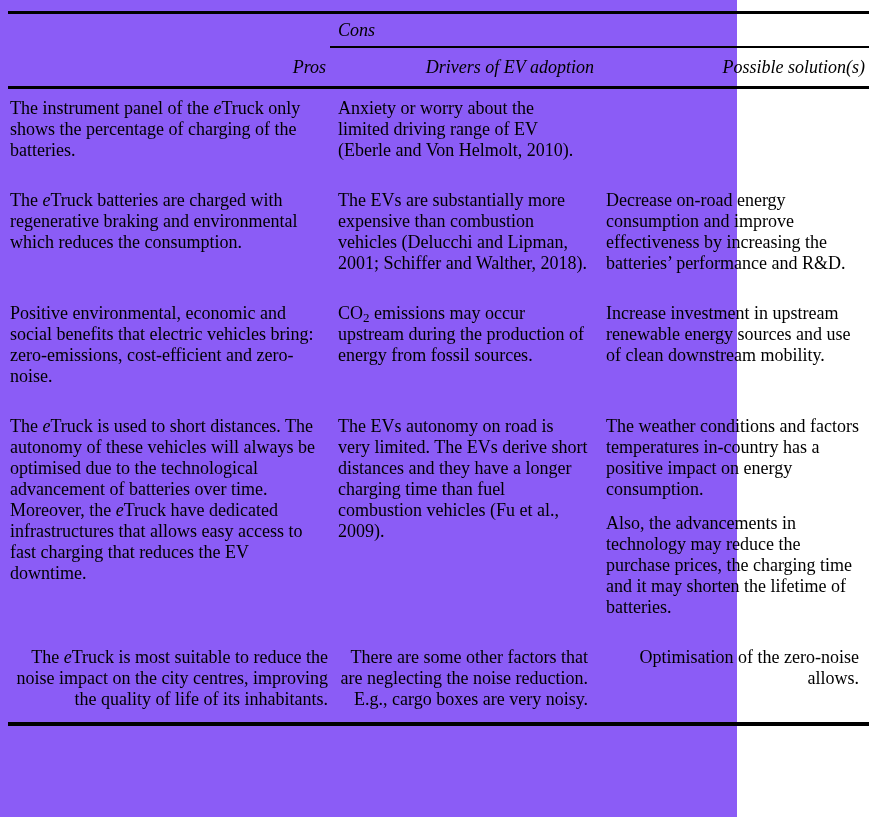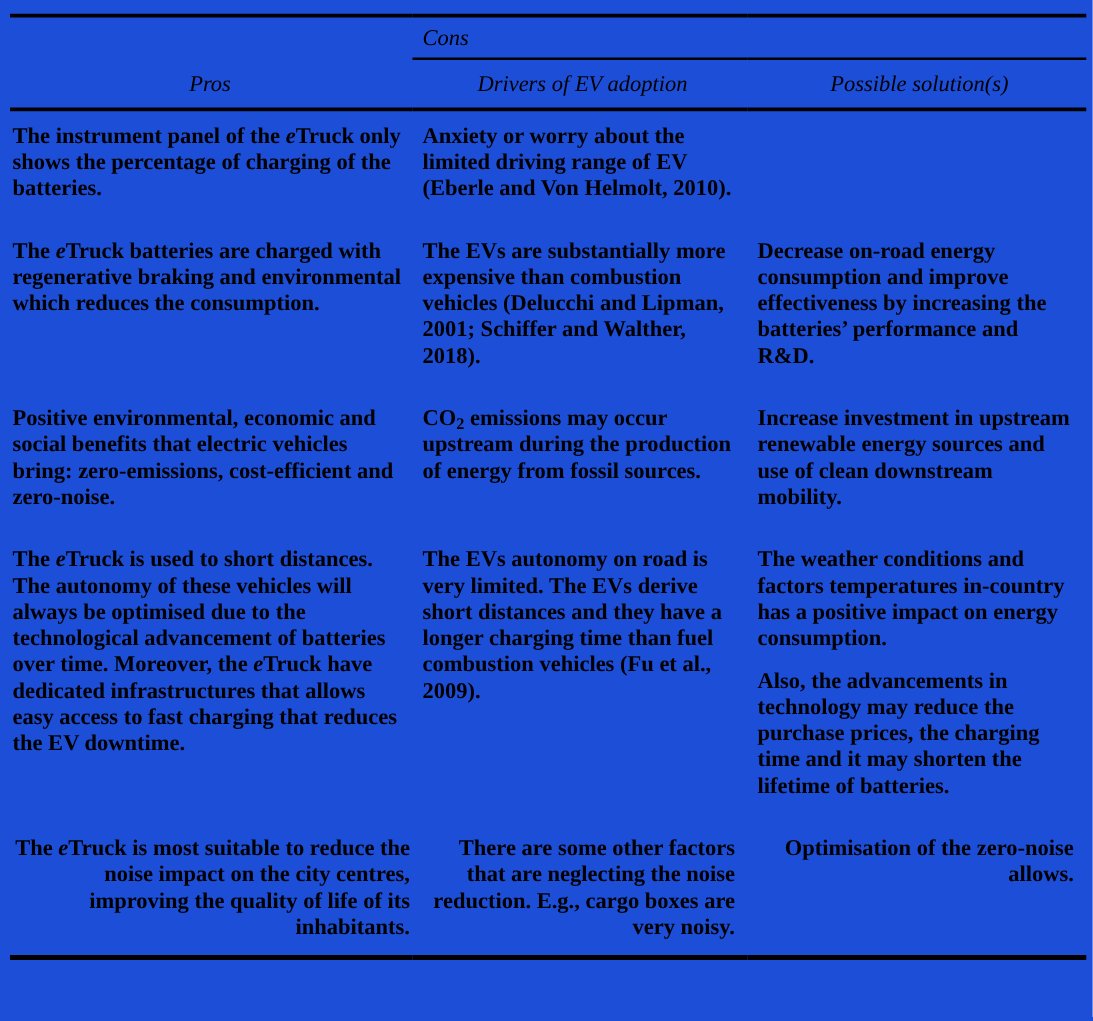--- a/index.html
+++ b/index.html
@@ -9,23 +9,23 @@
     background: #ffffff;
   }
   body {
     width: 874px;
     height: 817px;
     font-family: "Liberation Serif", "DejaVu Serif", serif;
     color: #000000;
     overflow: hidden;
   }
   .page {
-    width: 874px;
+    width: 737px;
     height: 817px;
-    background: #1d4ed8;
+    background: #8b5cf6;
     padding: 11px 5px 0 8px;
   }
   table.pros-cons {
     border-collapse: collapse;
     table-layout: fixed;
     width: 861px;
     border-top: 3.5px solid #000;
     border-bottom: 4.5px solid #000;
     font-size: 18px;
     line-height: 21px;
@@ -36,37 +36,37 @@
 
   td.empty-cell { padding: 0; }
   td.cons-cell {
     font-style: italic;
     padding: 6px 0 5px 8px;
     border-bottom: 2px solid #000;
   }
   tr.col-headers th {
     font-style: italic;
     font-weight: normal;
-    text-align: center;
+    text-align: right;
     padding-top: 9px;
     padding-bottom: 8px;
     border-bottom: 3px solid #000;
   }
   th.h-pros { padding-left: 2px; padding-right: 4px; }
   th.h-drivers, th.h-solutions { padding-left: 8px; padding-right: 4px; }
 
   tbody td {
     vertical-align: top;
     padding: 9px 10px 20px 0;
   }
   tbody td.cell-pros { padding-left: 2px; padding-right: 2px; }
   tbody td.cell-drivers, tbody td.cell-solutions { padding-left: 8px; }
   tbody tr:last-child td { padding-bottom: 12px; text-align: right; }
 
-  tbody p { margin: 0; font-weight: bold; }
+  tbody p { margin: 0; }
   tbody p + p { margin-top: 13px; }
 
   sub.chem {
     font-size: 13px;
     line-height: 0;
     position: relative;
     top: 3px;
     vertical-align: baseline;
   }
   .it { font-style: italic; }

